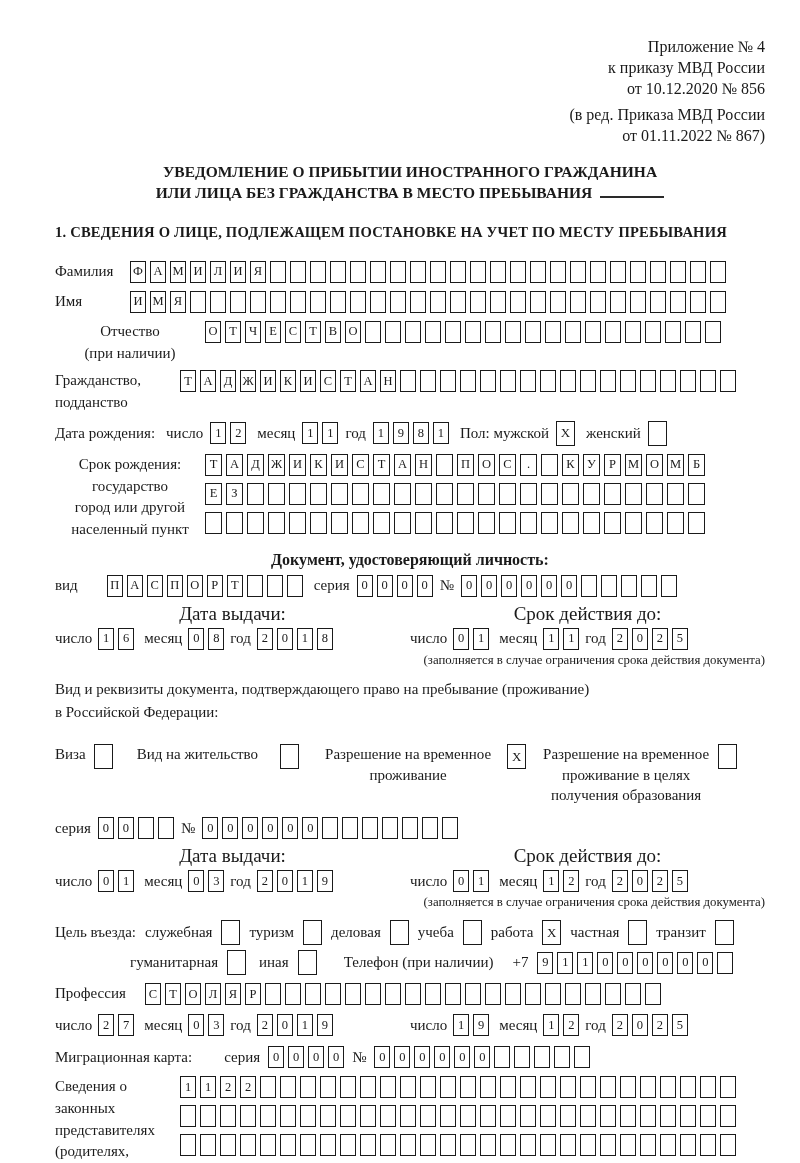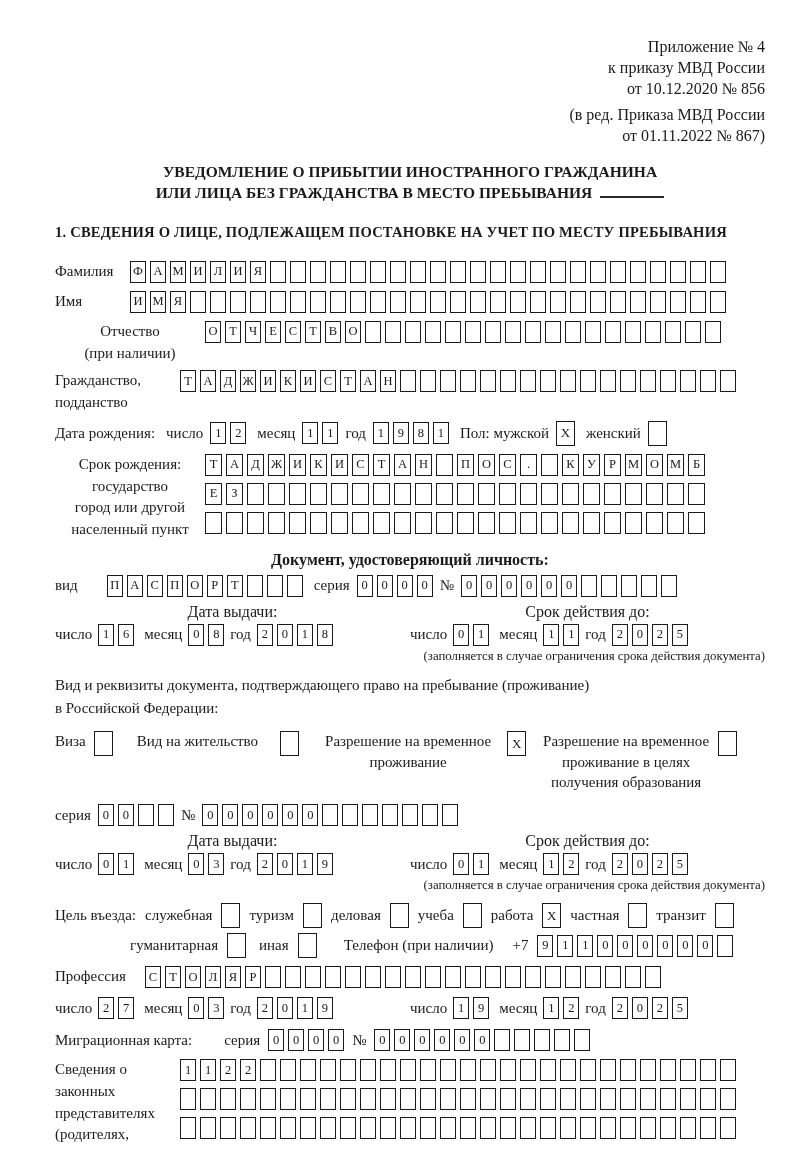--- a/index.html
+++ b/index.html
@@ -19,27 +19,27 @@
   .w75{width:75px;} .w125{width:125px;} .w150{width:150px;text-align:center;} .w90{width:90px;}
   .cells{display:flex;gap:4px;flex:none;}
   .cell{box-sizing:content-box;width:14px;height:20px;border:1.6px solid #1a1a1a;display:flex;align-items:center;justify-content:center;font-size:12.5px;background:#fff;}
   .place .cell{width:15px;}
   .checkbox .cell{width:17px;height:23px;font-size:13px;}
   .stack{display:flex;flex-direction:column;gap:7px;}
   .inline{display:flex;align-items:center;gap:7px;flex-wrap:nowrap;}
   .lblgap{margin-left:4px;}
   
   .doc-header{text-align:center;font-weight:bold;margin-top:10px;font-size:16px;}
-  .date-headers{display:flex;margin-top:6px;font-size:16px;}
+  .date-headers{display:flex;margin-top:6px;font-size:19px;}
   .date-headers .dh{flex:1;text-align:center;}
   .date-row{display:flex;margin-top:3px;}
   .date-half{width:50%;display:flex;align-items:center;gap:6px;}
   .note{font-size:12.8px;text-align:right;margin-top:3px;}
   .intro{margin-top:10px;line-height:1.55;}
-  .options-row{display:flex;align-items:flex-start;margin-top:11px;gap:10px;}
+  .options-row{display:flex;align-items:flex-start;margin-top:20px;gap:10px;}
   .opt{display:flex;align-items:flex-start;gap:8px;}
   .opt .olabel{line-height:1.35;}
   .opt .center{text-align:center;}
   .wrap185{width:182px;}
   .wrap175{width:168px;}
   .purpose-row{display:flex;align-items:center;margin-top:5px;gap:9px;flex-wrap:nowrap;}
   .indent75{margin-left:75px;}
 </style>
 </head>
 <body>

